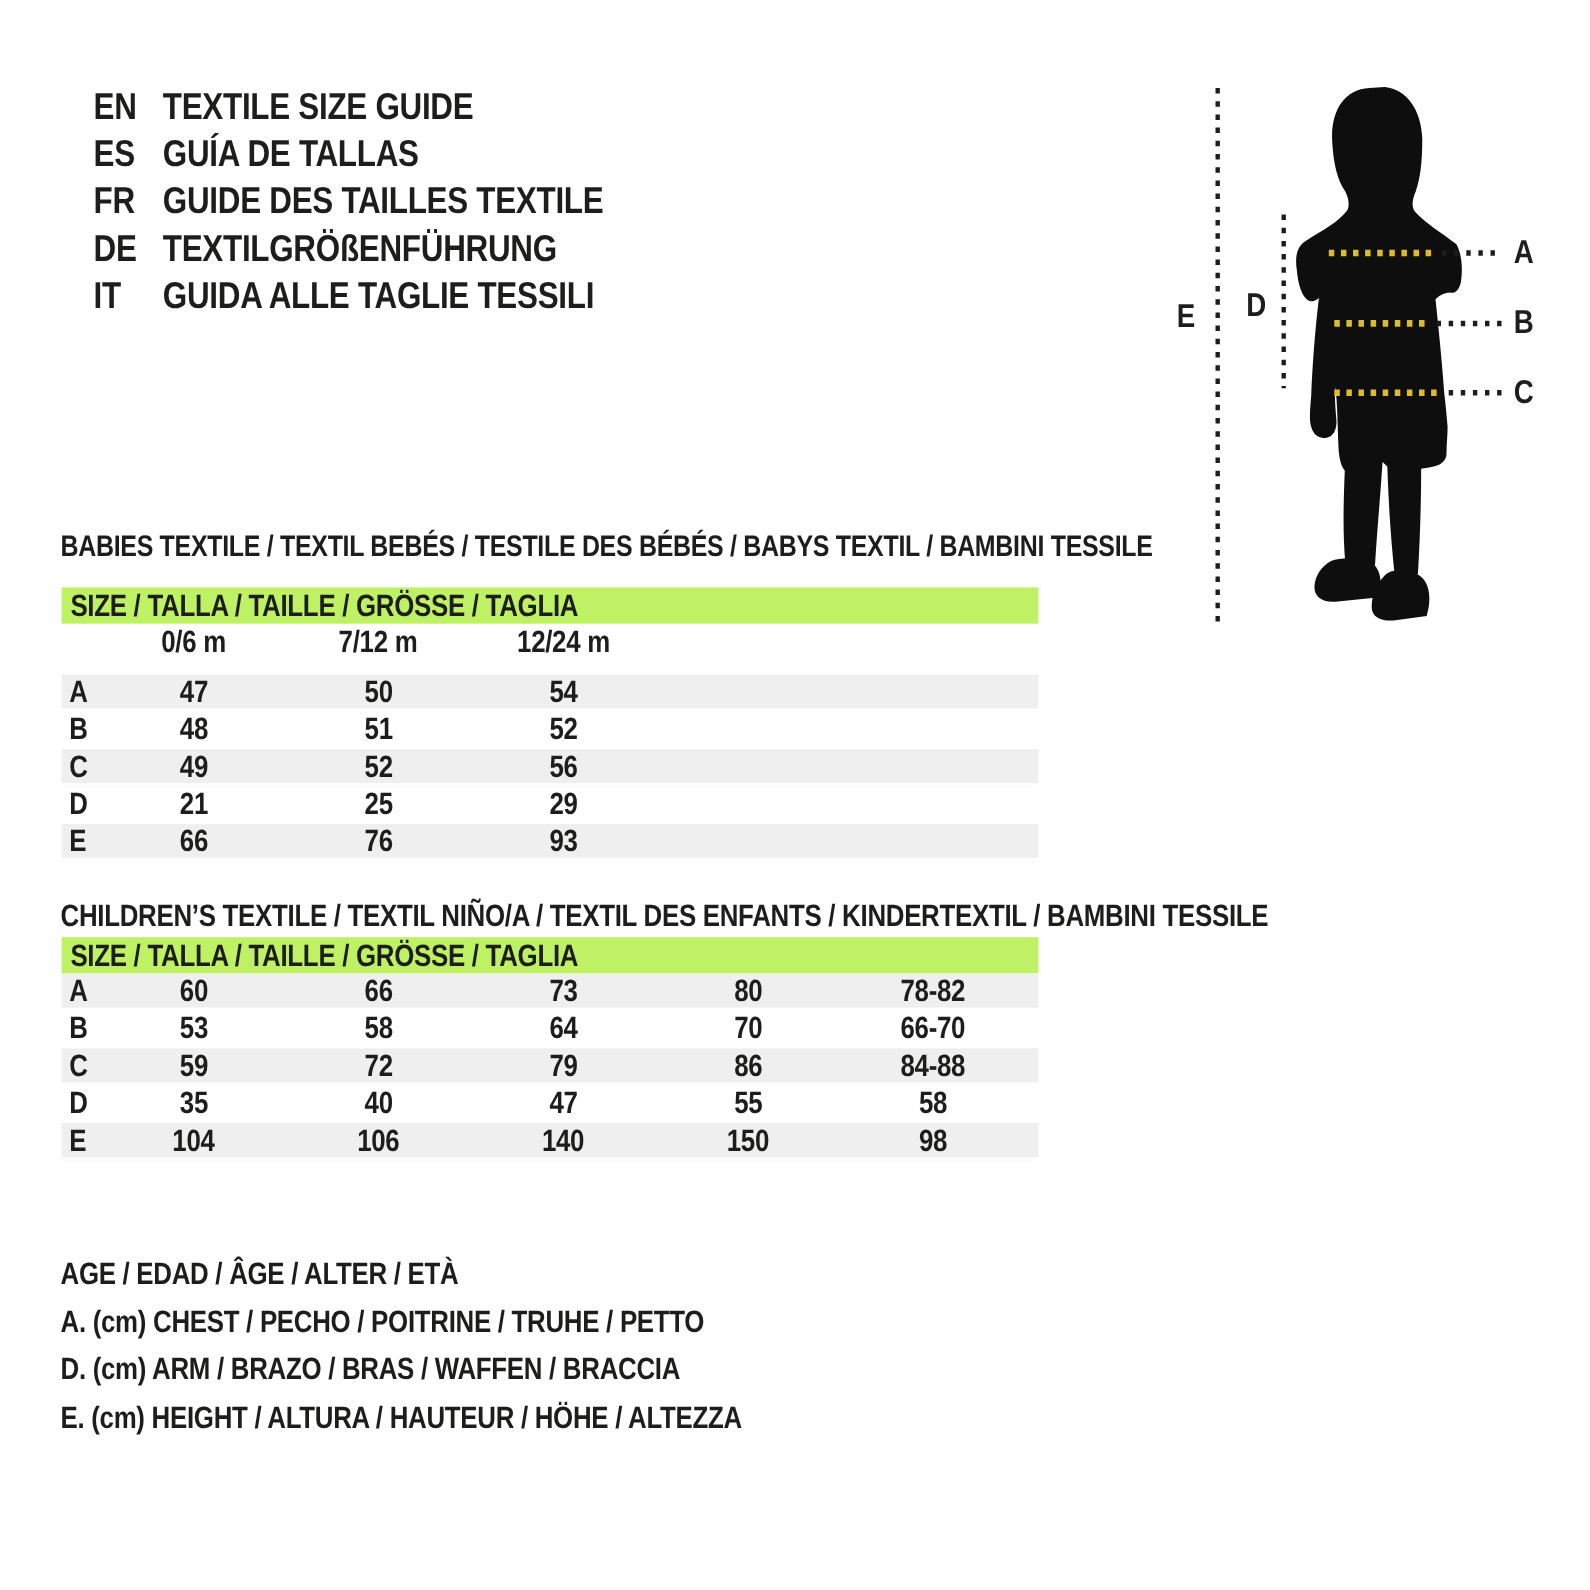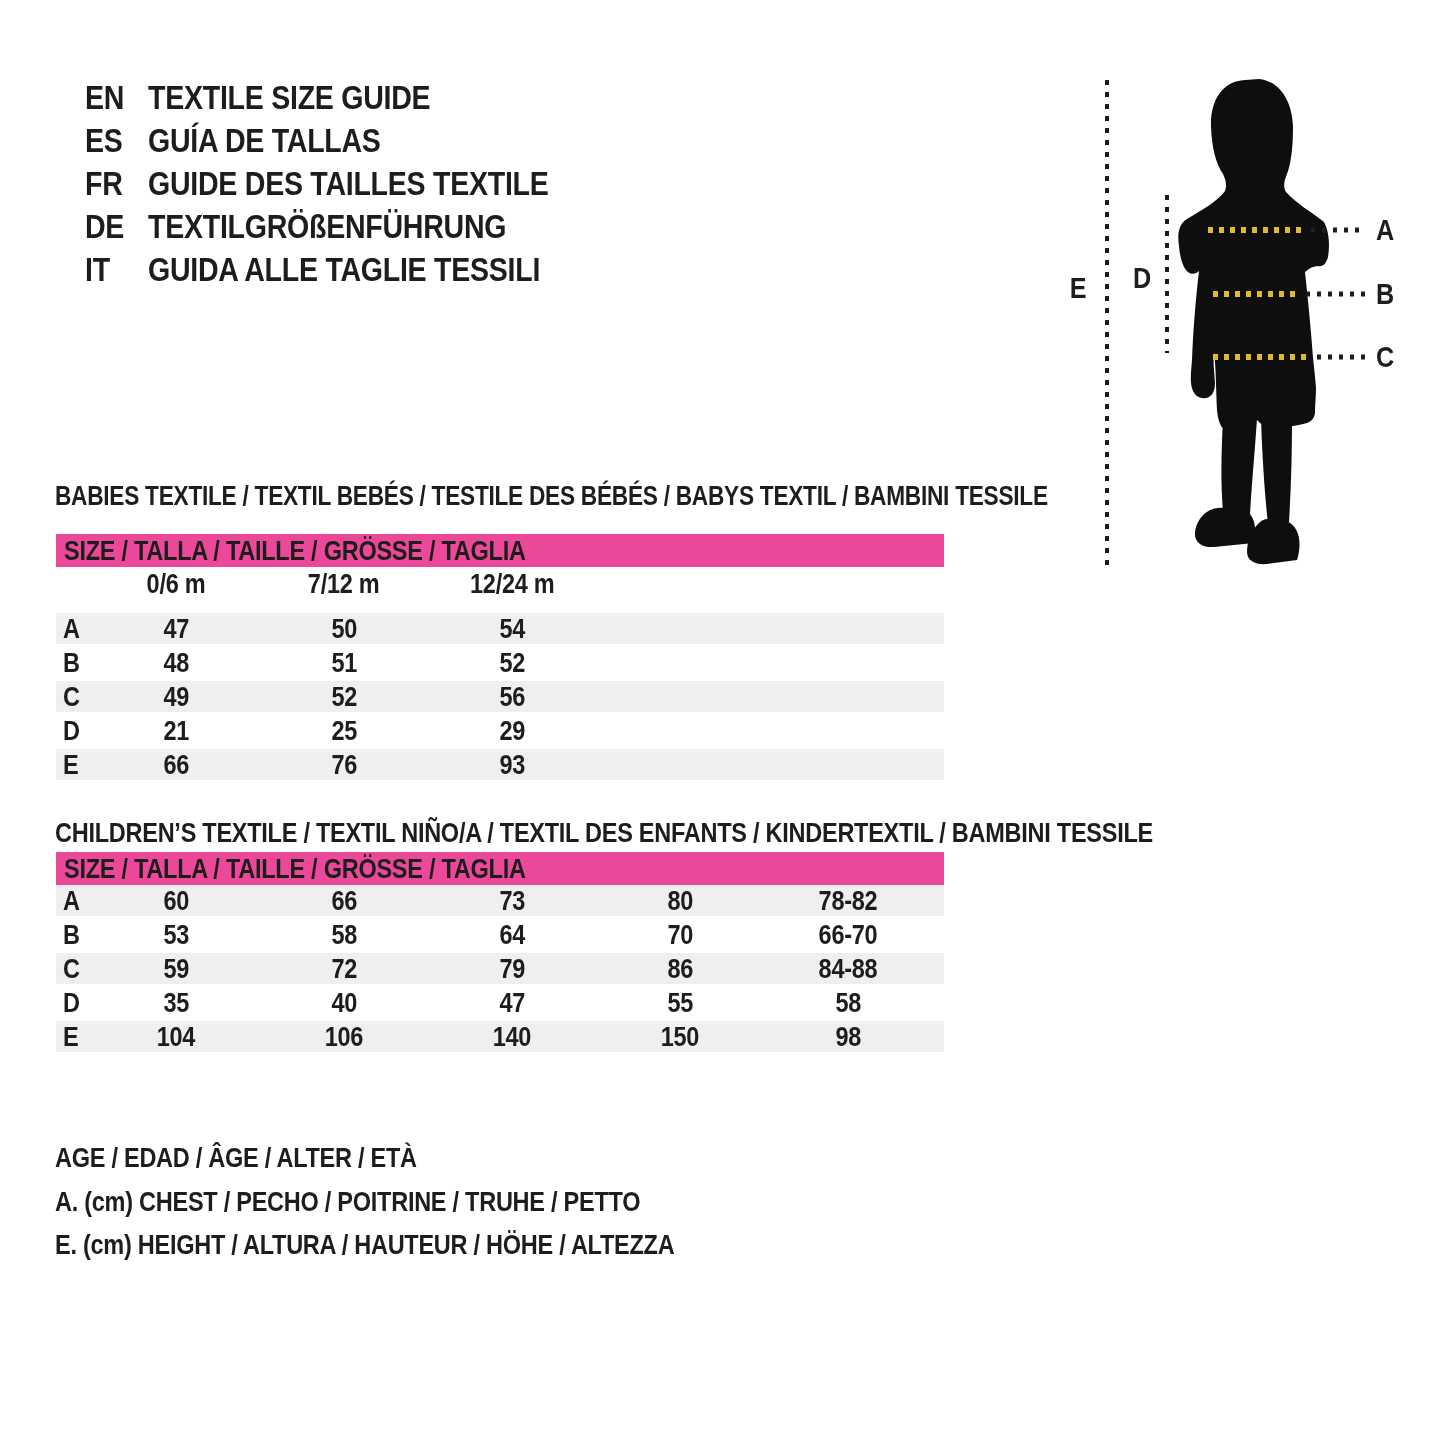--- a/index.html
+++ b/index.html
@@ -23,21 +23,21 @@
 
   
   .sec-title{position:absolute;left:55px;font-size:28px;line-height:30px;}
   .sec-title.babies{top:481px;font-size:27px;}
   .sec-title.children{top:803px;margin-top:15px;}
 
   
   .tbl{position:absolute;left:56px;width:888px;}
   .tbl.babies{top:534px;}
   .tbl.children{top:852px;}
-  .tbl-bar{height:33px;background:#ec4899;font-size:28px;line-height:33px;padding-left:8px;box-sizing:border-box;}
+  .tbl-bar{height:33px;background:#bef264;font-size:28px;line-height:33px;padding-left:8px;box-sizing:border-box;}
   .age-row{display:flex;height:46px;line-height:34px;font-size:28px;}
   .trow{display:flex;height:34px;line-height:31px;font-size:28px;box-sizing:border-box;border-bottom:3px solid #ffffff;}
   .trow.shade{background:#efefef;}
   .cell-label{width:36px;padding-left:7px;box-sizing:border-box;}
   .cell{width:168px;text-align:center;}
 
   
   .legend{position:absolute;left:55px;top:1136px;}
   .legend-line{height:43.5px;line-height:43.5px;font-size:28px;}
 </style>
@@ -195,14 +195,15 @@
     <div class="cell"><span class="sxc">106</span></div>
     <div class="cell"><span class="sxc">140</span></div>
     <div class="cell"><span class="sxc">150</span></div>
     <div class="cell"><span class="sxc">98</span></div>
   </div>
 </div>
 
 <div class="legend">
   <div class="legend-line"><span class="sx">AGE / EDAD / ÂGE / ALTER / ETÀ</span></div>
   <div class="legend-line"><span class="sx">A. (cm) CHEST / PECHO / POITRINE / TRUHE / PETTO</span></div>
+  <div class="legend-line"><span class="sx">D. (cm) ARM / BRAZO / BRAS / WAFFEN / BRACCIA</span></div>
   <div class="legend-line"><span class="sx">E. (cm) HEIGHT / ALTURA / HAUTEUR / HÖHE / ALTEZZA</span></div>
 </div>
 
 </body></html>

